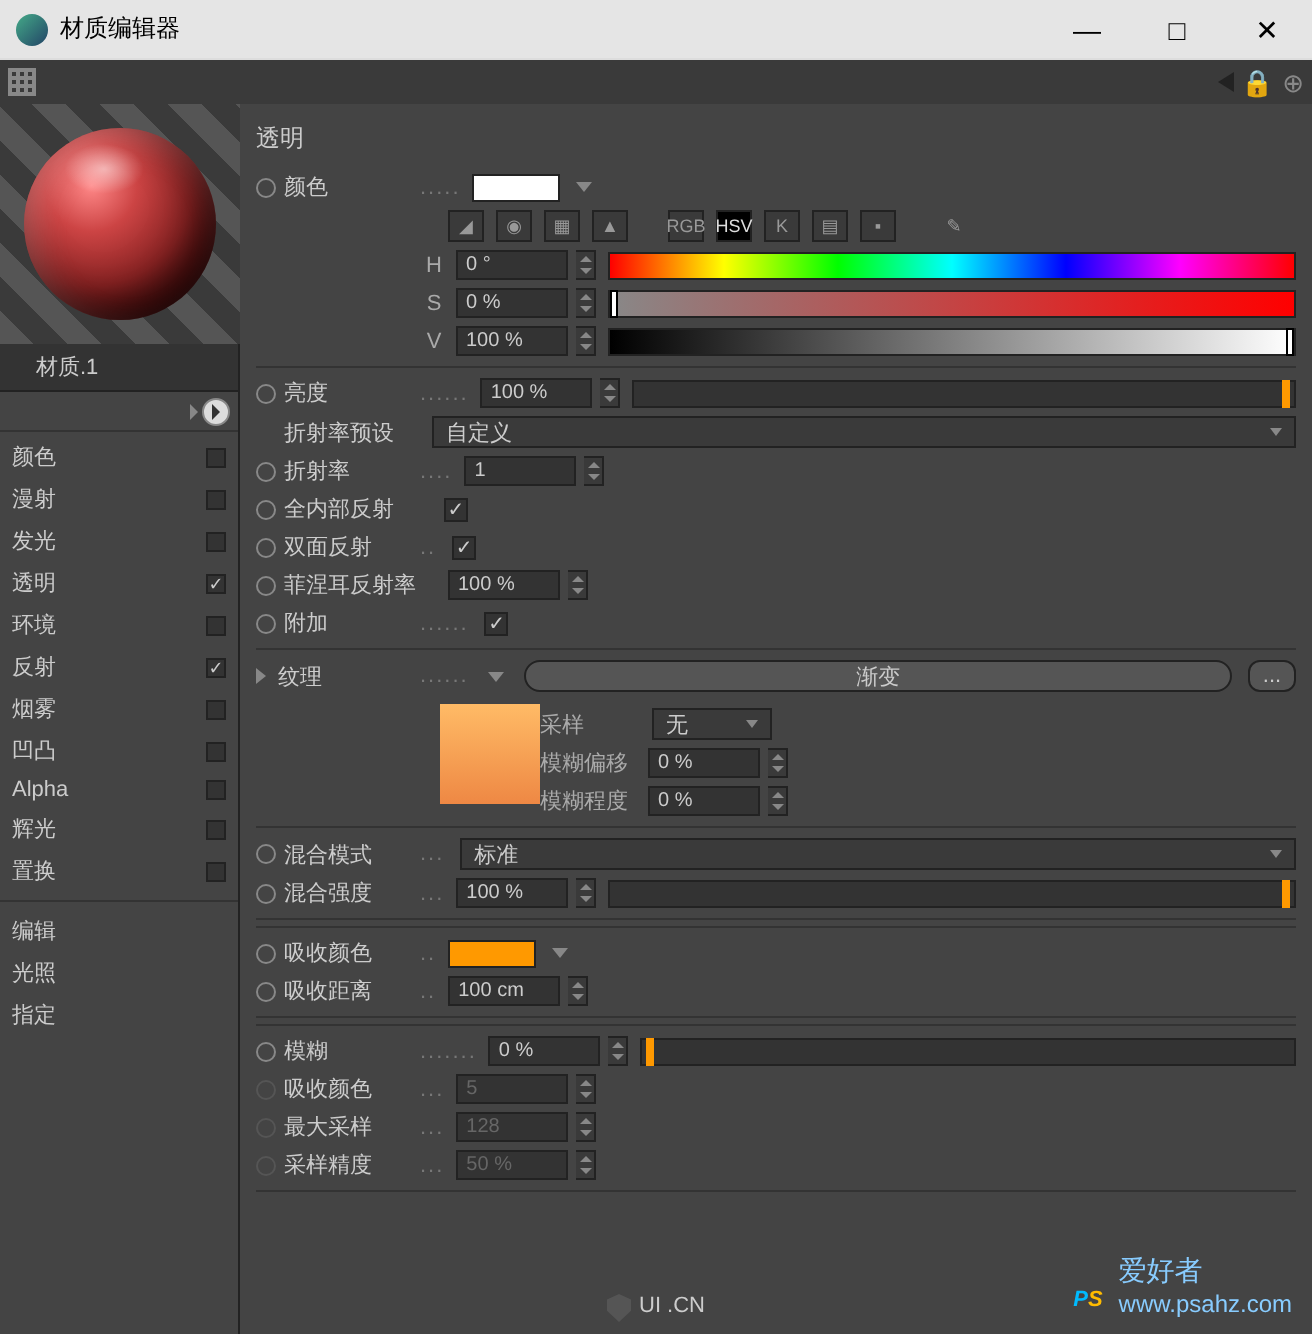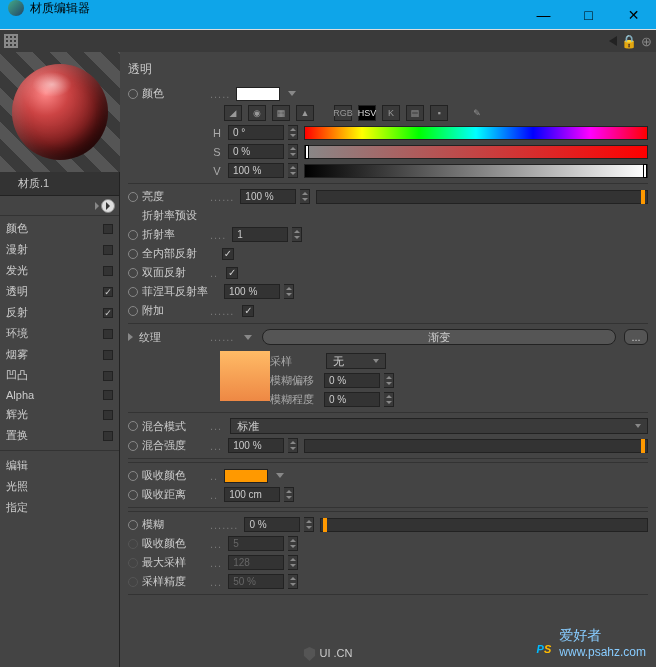--- a/index.html
+++ b/index.html
@@ -1,17 +1,17 @@
 <!DOCTYPE html>
 <html><head>
 <meta charset="utf-8">
 <style>
 *{margin:0;padding:0;box-sizing:border-box;font-family:"Microsoft YaHei",Arial,sans-serif;font-size:11px;color:#ccc}
 body{background:#fff;width:656px;height:667px;overflow:hidden}
-.titlebar{height:30px;background:#0ea5e9;display:flex;align-items:flex-start;padding:0 0 0 8px;border-bottom:1px solid #ddd}
+.titlebar{height:30px;background:#e5e5e5;display:flex;align-items:center;padding:0 0 0 8px;border-bottom:1px solid #ddd}
 .titlebar .logo{width:16px;height:16px;background:linear-gradient(135deg,#4a8,#246);border-radius:50%;margin-right:6px}
 .titlebar .title{color:#000;font-size:12px;flex:1}
 .titlebar .winbtn{width:45px;height:30px;display:flex;align-items:center;justify-content:center;color:#000;font-size:14px}
 .toolbar{height:22px;background:#3a3a3a;display:flex;align-items:center;padding:0 4px;justify-content:space-between}
 .toolbar .grid-icon{width:14px;height:14px;background:repeating-linear-gradient(0deg,#888 0 2px,transparent 2px 4px),repeating-linear-gradient(90deg,#888 0 2px,transparent 2px 4px)}
 .toolbar .right{display:flex;gap:4px;align-items:center}
 .toolbar .arrow-l{width:0;height:0;border-right:8px solid #222;border-top:5px solid transparent;border-bottom:5px solid transparent}
 .toolbar .tool-icon{color:#888;font-size:13px}
 .main{display:flex;height:615px;background:#444}
 .sidebar{width:120px;background:#444;border-right:1px solid #222}
@@ -123,26 +123,26 @@
         </div>
       <div class="ch-row">
           <span class="label">发光</span>
           <span class="chk"></span>
         </div>
       <div class="ch-row active">
           <span class="label">透明</span>
           <span class="chk on"></span>
         </div>
       <div class="ch-row">
+          <span class="label">环境</span>
+          <span class="chk"></span>
+        </div>
+      <div class="ch-row">
           <span class="label">反射</span>
           <span class="chk on"></span>
-        </div>
-      <div class="ch-row">
-          <span class="label">环境</span>
-          <span class="chk"></span>
         </div>
       <div class="ch-row">
           <span class="label">烟雾</span>
           <span class="chk"></span>
         </div>
       <div class="ch-row">
           <span class="label">凹凸</span>
           <span class="chk"></span>
         </div>
       <div class="ch-row">
@@ -249,20 +249,23 @@
           </div>
       <div class="slider">
             <div class="thumb" style="right:2px"></div>
           </div>
     </div>
     <div class="prop-row">
       <span class="prop-label" style="width:82px">
             <span style="width:14px"></span>
             <span>折射率预设</span>
           </span>
+      <div class="dropdown">
+            <span>自定义</span>
+          </div>
     </div>
     <div class="prop-row">
       <span class="prop-label">
             <span class="ring"></span>
             <span>折射率</span>
           </span>
           <span class="dots">....</span>
       <div class="num-input">1</div>
           <div class="spinner">
             <div class="up"></div>

